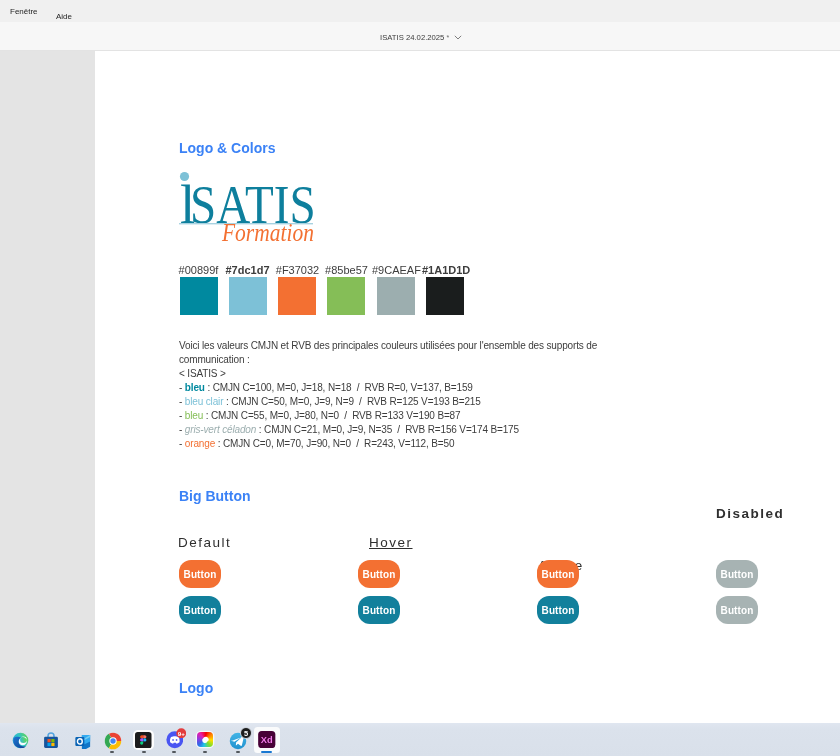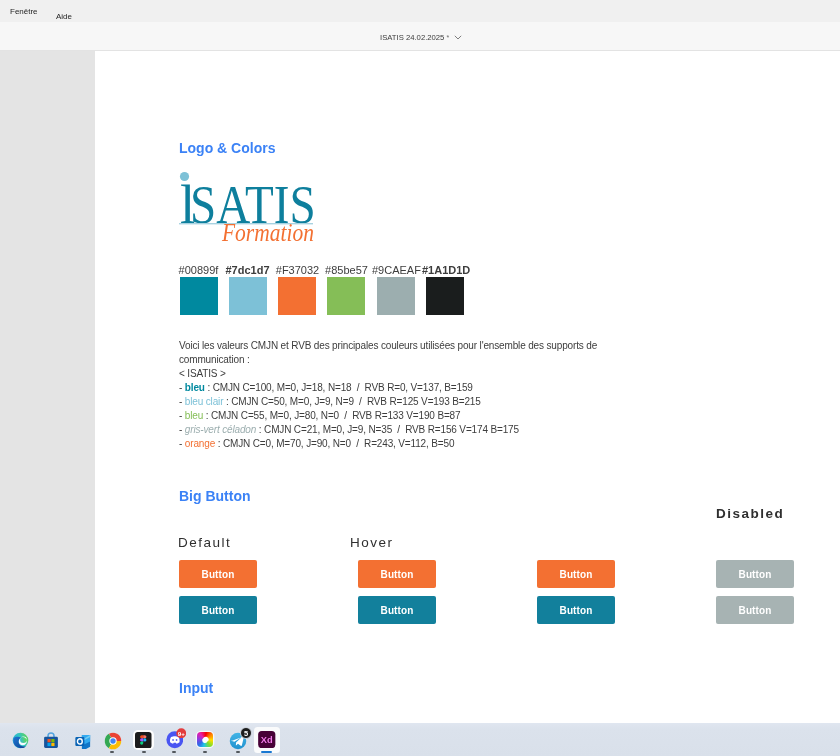--- a/index.html
+++ b/index.html
@@ -9,21 +9,21 @@
   .menubar { left:0; top:0; width:840px; height:22px; background:#f0f0f0; font-size:8px; color:#1f1f1f; }
   .titlebar { left:0; top:22px; width:840px; height:29px; background:#f7f7f7; border-bottom:1px solid #e3e3e3; }
   .sidebar { left:0; top:51px; width:95px; height:672px; background:#e4e4e4; }
   .canvas { left:95px; top:51px; width:745px; height:672px; background:#ffffff; }
   .taskbar { left:0; top:723px; width:840px; height:33px; background:linear-gradient(180deg,#e0e6f0 0px,#dbe2ec 6px,#d9e0ea 100%); }
   .h1 { font-size:14px; font-weight:700; color:#3b82f6; }
   .swlabel { font-size:11px; color:#3d3d3d; text-align:center; line-height:12px; }
   .sw { width:38px; height:38px; }
   .bodytext { font-size:10px; letter-spacing:-0.15px; line-height:14px; color:#3d3d3d; }
   .collabel { font-size:13.5px; color:#2f2f2f; letter-spacing:1.5px; line-height:16px; }
-  .btn { width:78px; height:28px; border-radius:2px; color:#fff; font-size:10px; font-weight:700;
+  .btn { width:42px; height:28px; border-radius:12px; color:#fff; font-size:10px; font-weight:700;
          display:flex; align-items:center; justify-content:center; letter-spacing:0.1px; }
   .orange { background:#F37032; }
   .teal { background:#12809c; }
   .gray { background:#a7b3b3; }
   .dash { position:absolute; top:751px; width:4px; height:2px; border-radius:1px; background:#53585e; }
   .ticon { position:absolute; top:732px; }
 </style>
 </head>
 <body>
 
@@ -74,35 +74,35 @@
   - <span style="color:#00899f;font-weight:bold;">bleu</span> : CMJN C=100, M=0, J=18, N=18&nbsp; /&nbsp; RVB R=0, V=137, B=159<br>
   - <span style="color:#7dc1d7;">bleu clair</span> : CMJN C=50, M=0, J=9, N=9&nbsp; /&nbsp; RVB R=125 V=193 B=215<br>
   - <span style="color:#85be57;">bleu</span> : CMJN C=55, M=0, J=80, N=0&nbsp; /&nbsp; RVB R=133 V=190 B=87<br>
   - <span style="color:#9CAEAF;font-style:italic;">gris-vert céladon</span> : CMJN C=21, M=0, J=9, N=35&nbsp; /&nbsp; RVB R=156 V=174 B=175<br>
   - <span style="color:#F37032;">orange</span> : CMJN C=0, M=70, J=90, N=0&nbsp; /&nbsp; R=243, V=112, B=50
 </div>
 
 <div class="abs h1" style="left:179px; top:487.5px;">Big Button</div>
 
 <div class="abs collabel" style="left:178px; top:534.5px;">Default</div>
-<div class="abs collabel" style="left:350px; top:534.5px;">Hover</div>
+<div class="abs collabel" style="left:369px; top:534.5px;text-decoration:underline;">Hover</div>
 <div class="abs collabel" style="left:538px; top:514px;margin-top:44px;">Active</div>
 <div class="abs collabel" style="left:716px; top:506px;font-weight:bold;">Disabled</div>
 
 <div class="abs btn orange" style="left:179px; top:560px;">Button</div>
 <div class="abs btn orange" style="left:358px; top:560px;">Button</div>
 <div class="abs btn orange" style="left:537px; top:560px;">Button</div>
 <div class="abs btn gray" style="left:716px; top:560px;">Button</div>
 
 <div class="abs btn teal" style="left:179px; top:596px;">Button</div>
 <div class="abs btn teal" style="left:358px; top:596px;">Button</div>
 <div class="abs btn teal" style="left:537px; top:596px;">Button</div>
 <div class="abs btn gray" style="left:716px; top:596px;">Button</div>
 
-<div class="abs h1" style="left:179px; top:680px;">Input</div>
+<div class="abs h1" style="left:179px; top:680px;">Logo</div>
 
 <div class="abs taskbar"></div>
 
 <div class="abs" style="left:254px; top:726.5px; width:26px; height:26.5px; border-radius:3.5px; background:#fafbfc;"></div>
 
 <svg class="ticon" style="left:12px;" width="17" height="17" viewBox="0 0 24 24">
   <defs>
     <linearGradient id="eg1" x1="0" y1="0.75" x2="1" y2="0.25">
       <stop offset="0" stop-color="#29a8da"></stop>
         <stop offset="0.55" stop-color="#31c4c3"></stop>

